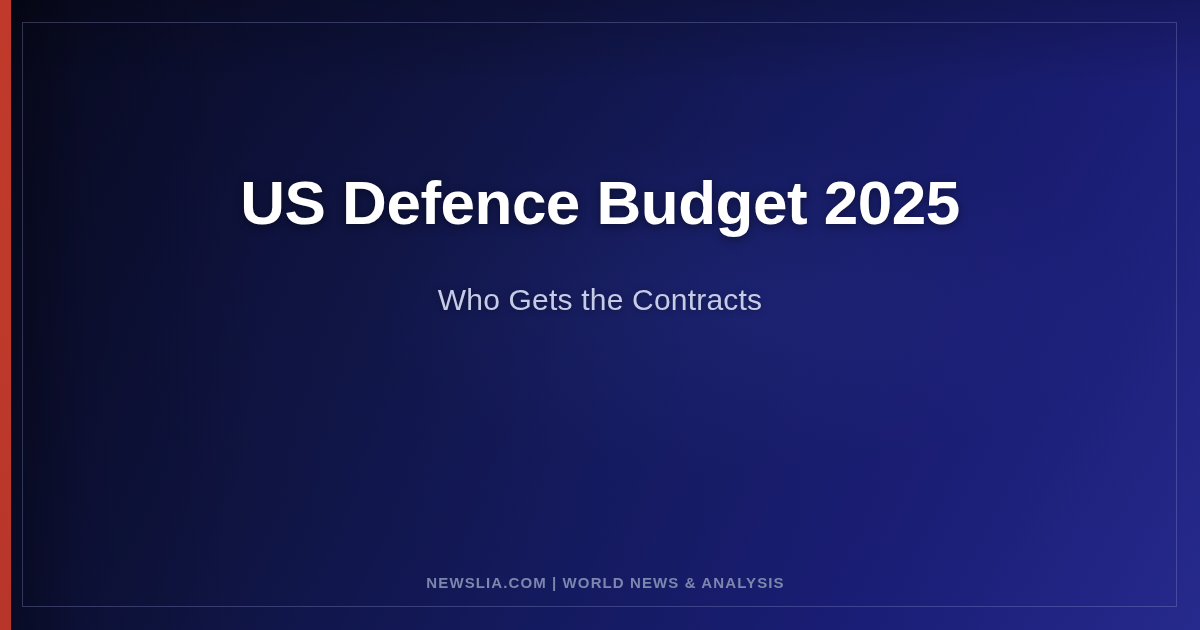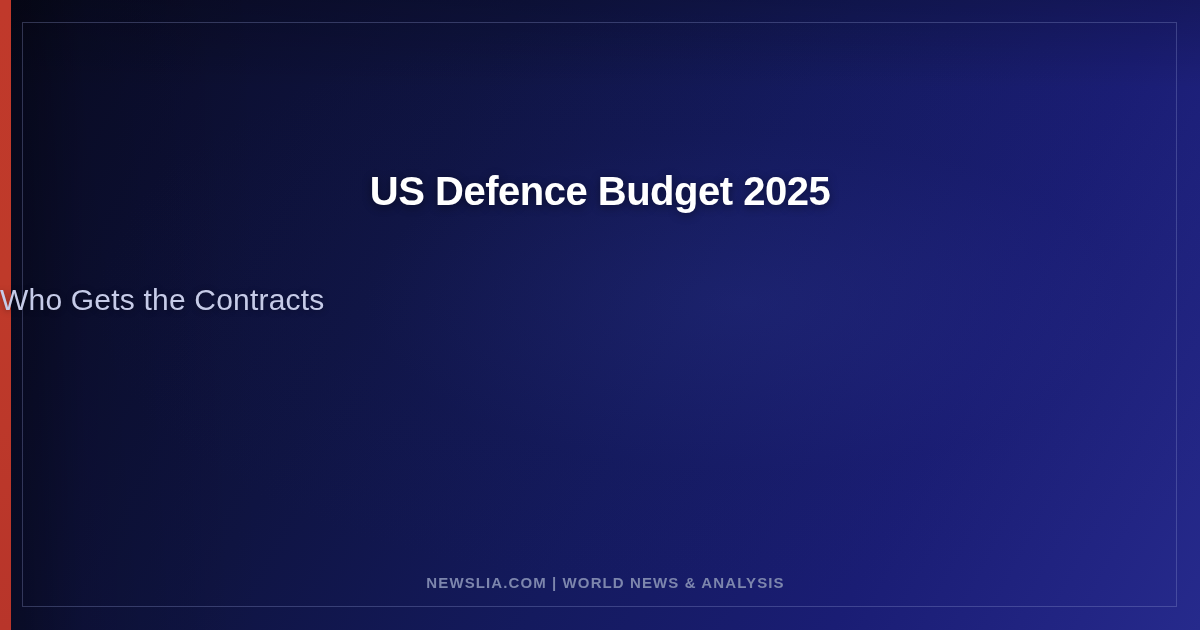--- a/index.html
+++ b/index.html
@@ -78,34 +78,35 @@
     align-items: center;
     justify-content: flex-start;
   }
 
   .title {
     position: absolute;
     left: 0;
     right: 0;
     top: 170px;
     text-align: center;
-    font-size: 40px;
+    font-size: 62px;
     font-weight: bold;
     color: #ffffff;
     letter-spacing: -0.5px;
     line-height: 1.05;
     text-shadow: 0 2px 10px rgba(0,0,0,0.45);
     white-space: nowrap;
   }
 
   .subtitle {
     position: absolute;
     left: 0;
     right: 0;
     top: 283px;
+    text-align: center;
     font-size: 30px;
     font-weight: normal;
     color: #c6cbe8;
     letter-spacing: 0.2px;
     text-shadow: 0 1px 6px rgba(0,0,0,0.35);
     white-space: nowrap;
   }
 
   .footer {
     position: absolute;

